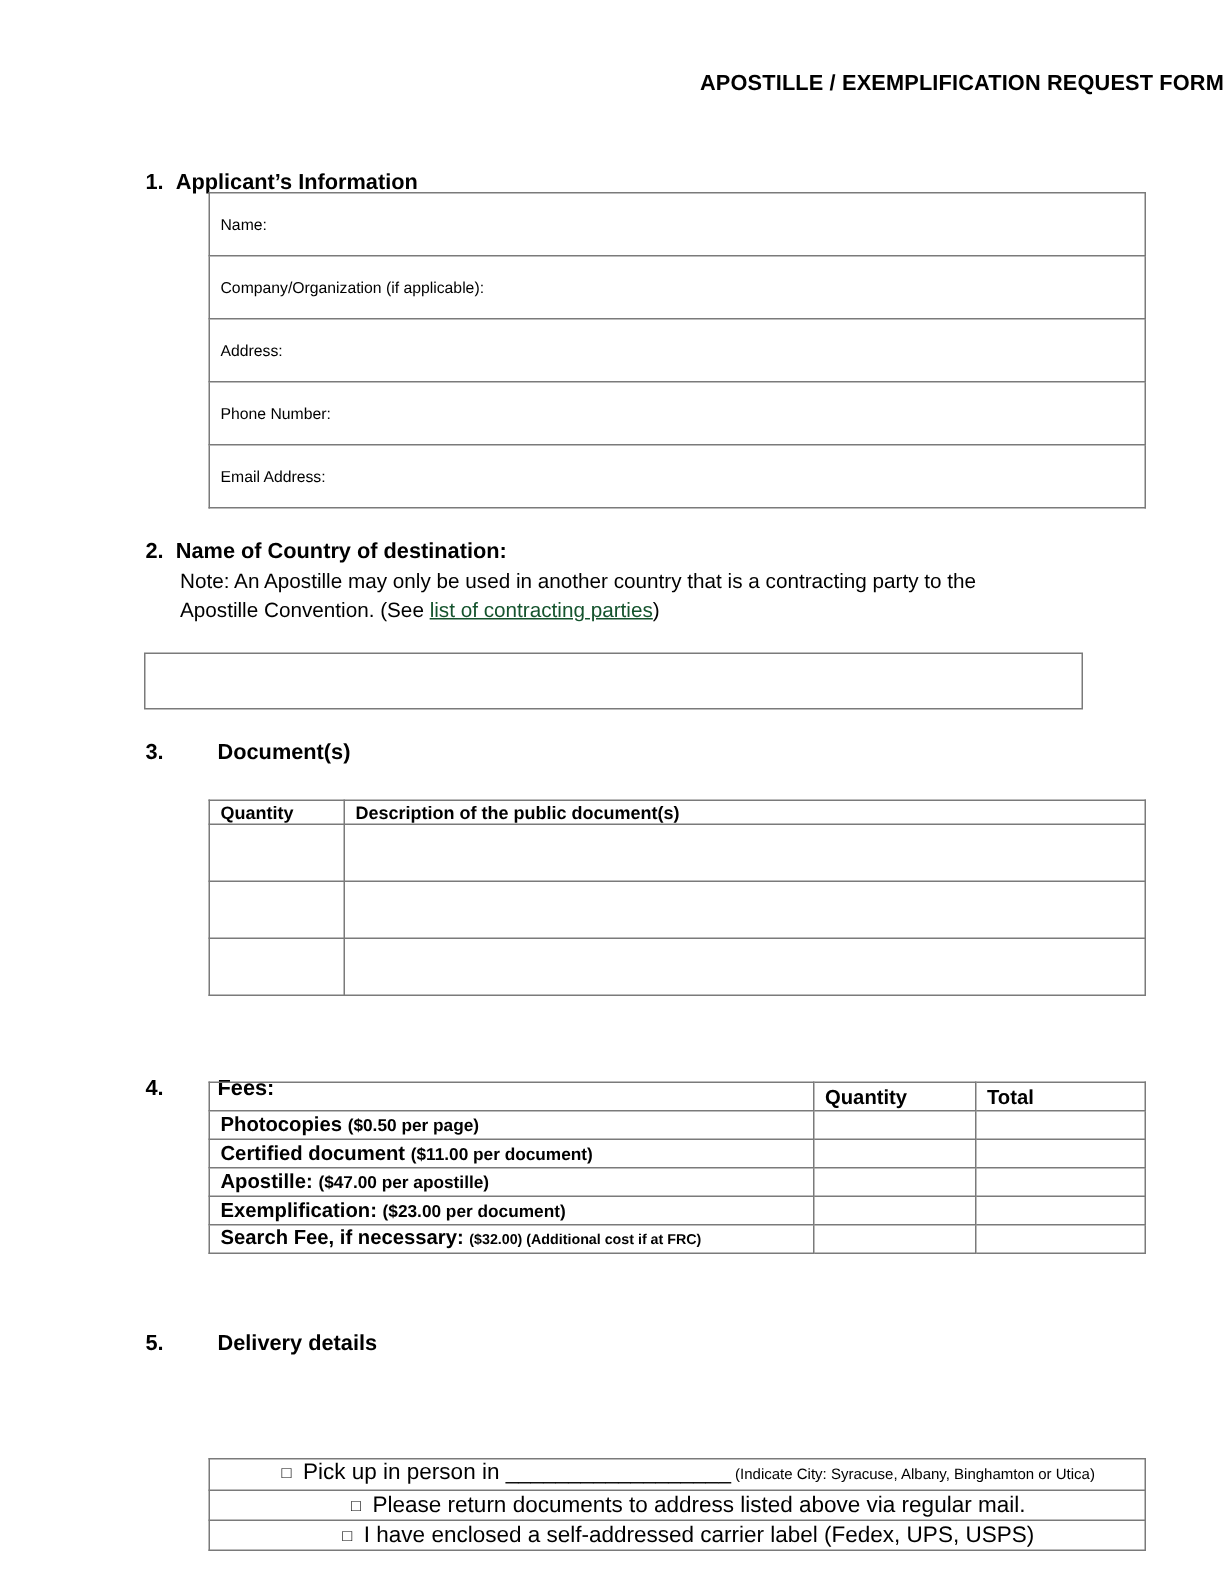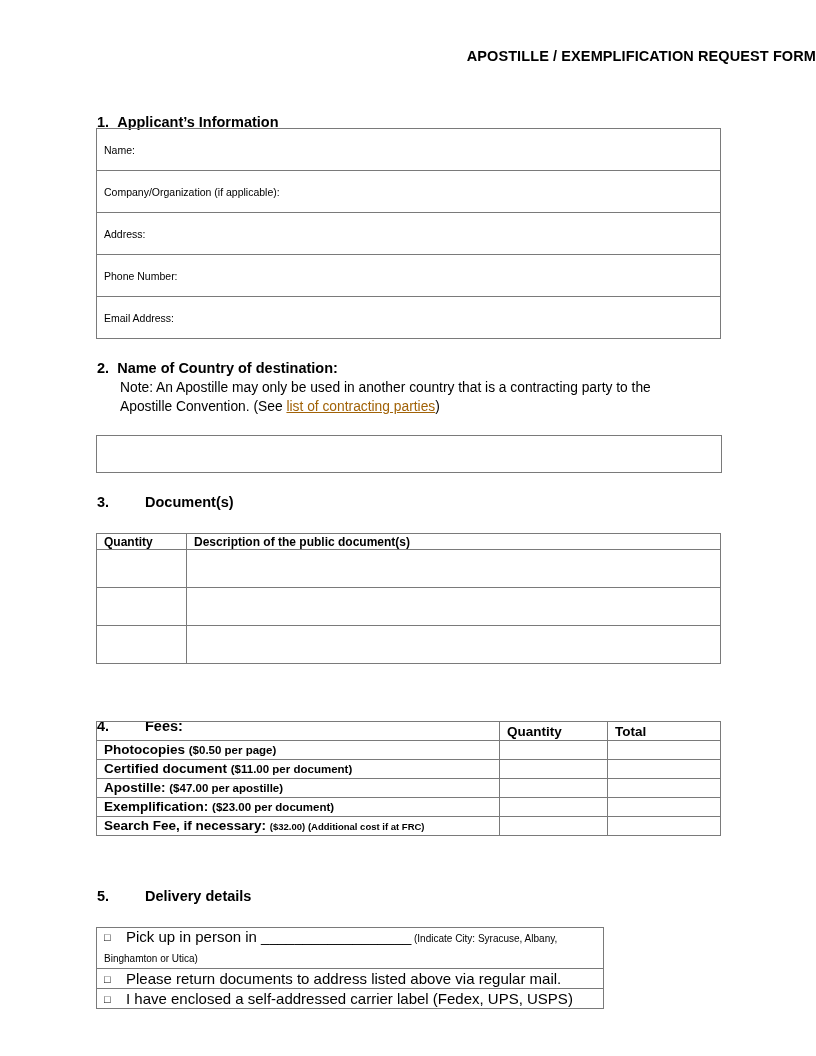--- a/index.html
+++ b/index.html
@@ -12,22 +12,22 @@
     font-size: 14.5px; font-weight: bold; letter-spacing: 0.1px;
   }
   .sec-head {
     position: absolute; left: 97px; font-size: 14.5px; font-weight: bold;
   }
   .sec-head .tab { display: inline-block; width: 48px; }
   .note {
     position: absolute; left: 120px; top: 378px; width: 600px;
     font-size: 13.8px; line-height: 19px;
   }
-  .note a { color: #a16207; text-decoration: underline; }
-  table { border-collapse: collapse; position: absolute; }
+  .note a { color: #14532d; text-decoration: underline; }
+  table { border-collapse: collapse; position: absolute; margin-left: 43px; }
   td, th { border: 1px solid #7a7a7a; padding: 0; }
 
   
   .app-table { left: 96px; top: 128px; width: 625px; }
   .app-table td { height: 41px; font-size: 10.5px; padding-left: 7px; vertical-align: middle; }
 
   
   .country-box {
     position: absolute; left: 96px; top: 435px; width: 624px; height: 36px;
     border: 1px solid #7a7a7a;
@@ -44,21 +44,21 @@
   .fee-table td { height: 18px; font-size: 13.5px; padding-left: 7px; line-height: 16px; }
   .fee-table th { font-size: 13.5px; font-weight: bold; text-align: left; padding-left: 7px; height: 18px; }
   .fee-table .label b { font-size: 13.5px; }
   .fee-table .small { font-size: 11.5px; font-weight: bold; }
   .fee-table .tiny { font-size: 9.5px; font-weight: bold; }
   .fee-table .note2 { font-size: 11.5px; font-weight: normal; }
   .fee-table .c1 { width: 395px; }
   .fee-table .c2 { width: 100px; }
 
   
-  .del-table { left: 96px; top: 927px; width: 508px; }
+  .del-table { left: 96px; top: 972px; width: 625px; text-align: center; }
   .del-table td { height: 19px; font-size: 15px; padding-left: 7px; line-height: 18px; }
   .del-table .box { display: inline-block; font-size: 11px; width: 22px; vertical-align: 1px; }
   .del-table .hint { font-size: 10px; }
 </style>
 </head>
 <body>
 
 <div class="title">APOSTILLE / EXEMPLIFICATION REQUEST FORM</div>
 
 <div class="sec-head" style="top:89px;margin-top:25px;">

